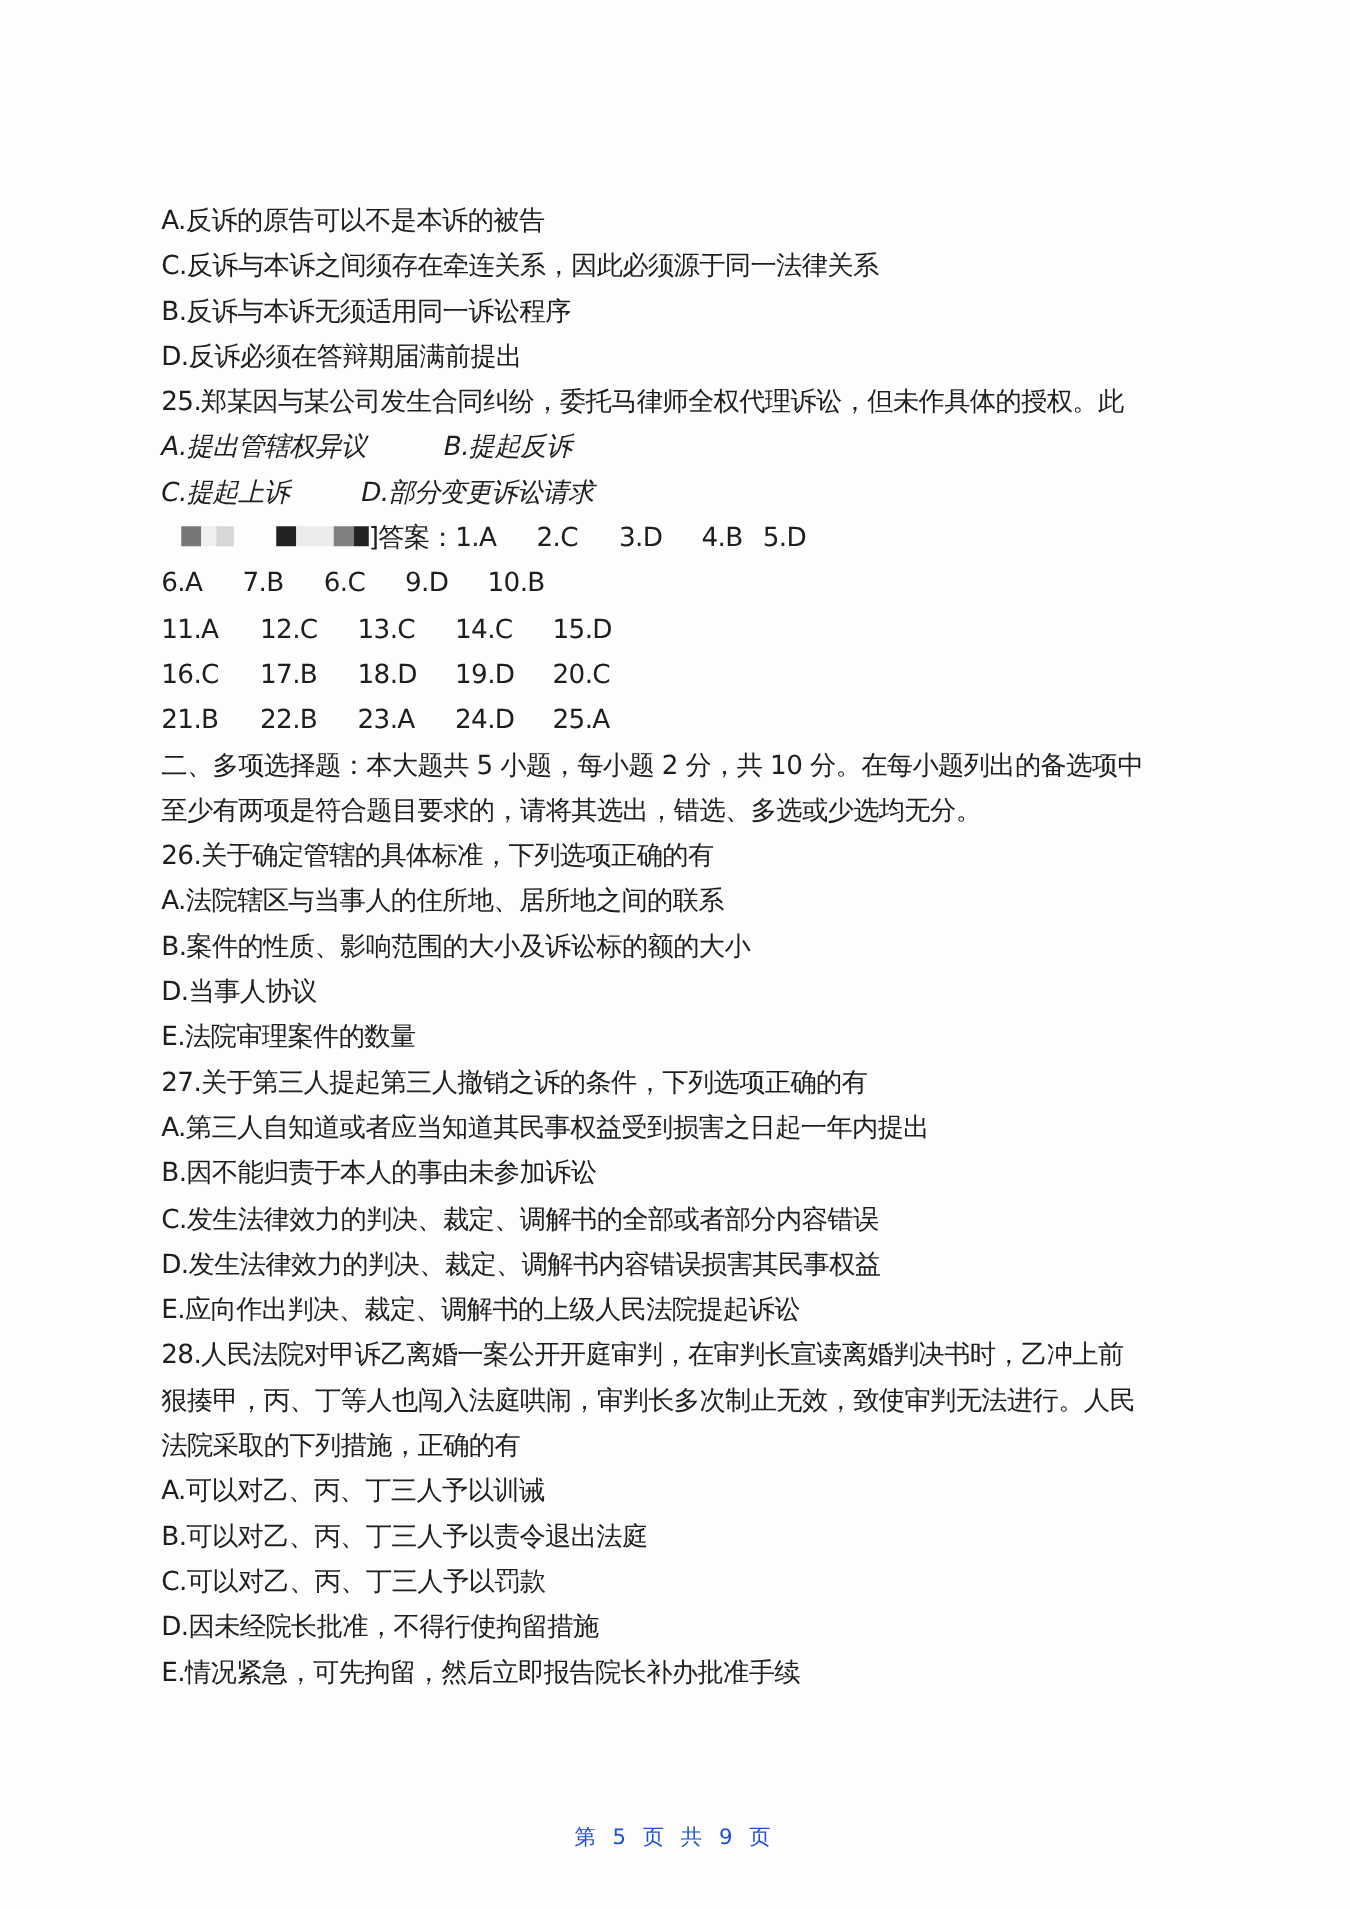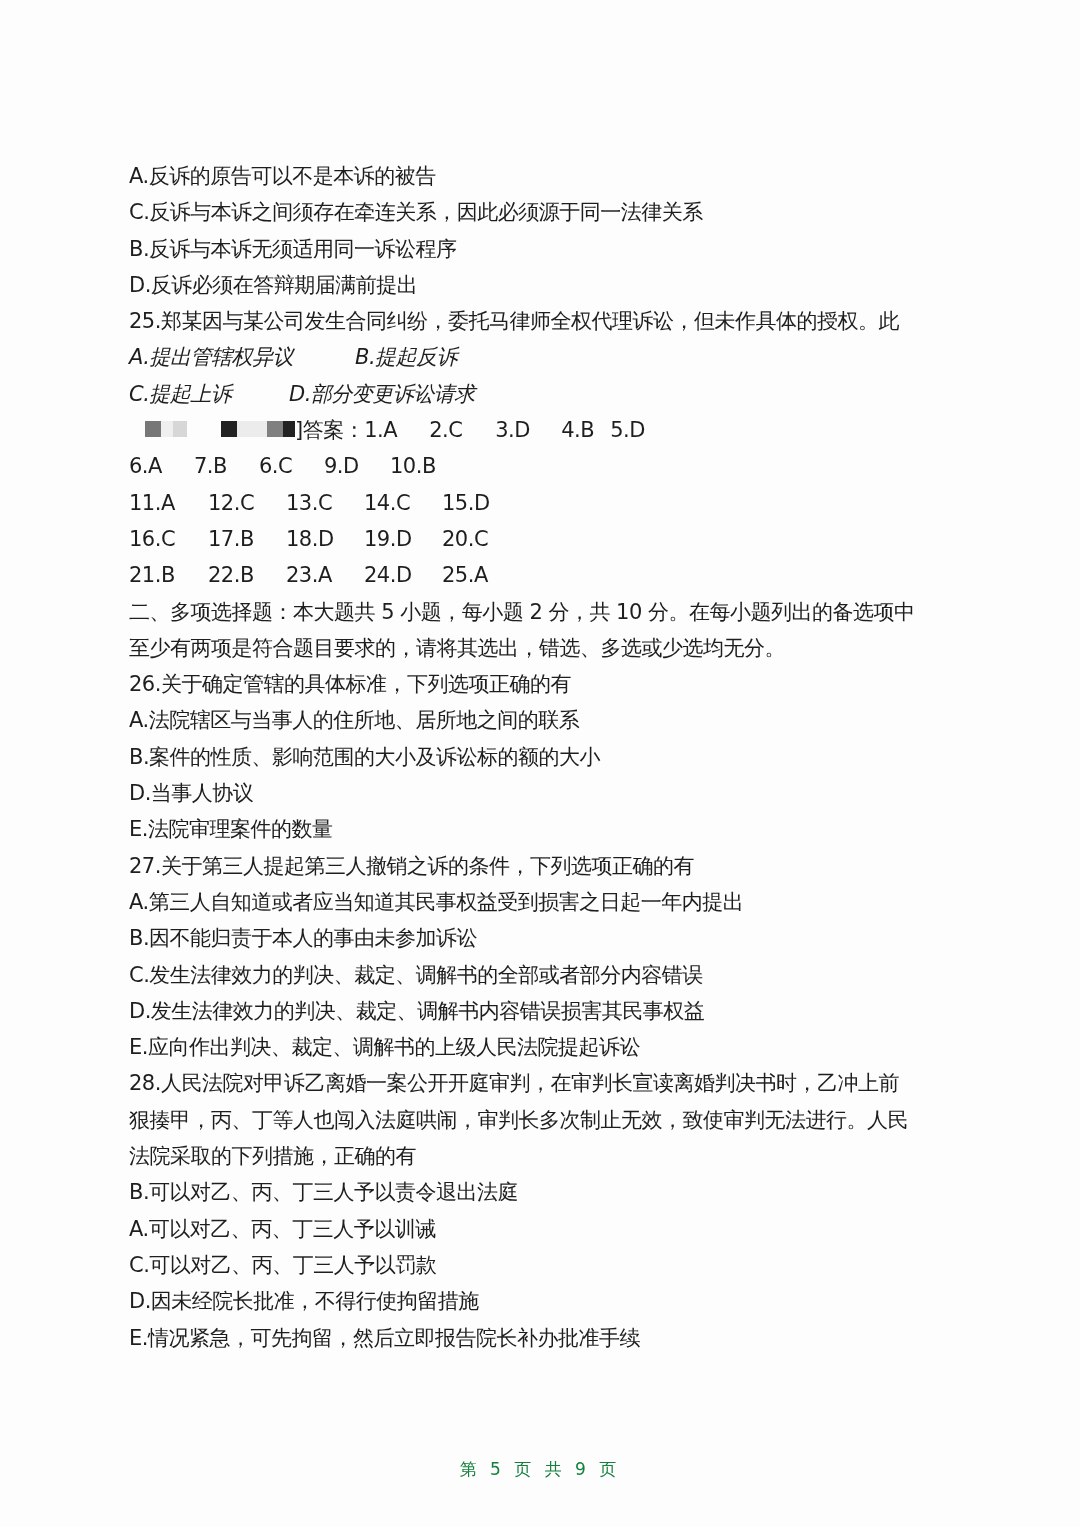--- a/index.html
+++ b/index.html
@@ -59,21 +59,21 @@
     .r6 { width: 16px; background: #808080; }
     .r7 { width: 12px; background: #222; }
     .footer {
       position: absolute;
       left: 0;
       width: 1080px;
       top: 1458px;
       text-align: center;
       font-size: 17px;
       letter-spacing: 4px;
-      color: #15803d;
+      color: #1d4ed8;
     }
   </style>
 </head>
 <body>
 
 <div class="page">
   <div class="content">
 
     <div class="line">A.反诉的原告可以不是本诉的被告</div>
     <div class="line">C.反诉与本诉之间须存在牵连关系，因此必须源于同一法律关系</div>
@@ -116,21 +116,21 @@
     <div class="line">27.关于第三人提起第三人撤销之诉的条件，下列选项正确的有</div>
     <div class="line">A.第三人自知道或者应当知道其民事权益受到损害之日起一年内提出</div>
     <div class="line">B.因不能归责于本人的事由未参加诉讼</div>
     <div class="line">C.发生法律效力的判决、裁定、调解书的全部或者部分内容错误</div>
     <div class="line">D.发生法律效力的判决、裁定、调解书内容错误损害其民事权益</div>
     <div class="line">E.应向作出判决、裁定、调解书的上级人民法院提起诉讼</div>
 
     <div class="line">28.人民法院对甲诉乙离婚一案公开开庭审判，在审判长宣读离婚判决书时，乙冲上前</div>
     <div class="line">狠揍甲，丙、丁等人也闯入法庭哄闹，审判长多次制止无效，致使审判无法进行。人民</div>
     <div class="line">法院采取的下列措施，正确的有</div>
+    <div class="line">A.可以对乙、丙、丁三人予以训诫</div>
     <div class="line">B.可以对乙、丙、丁三人予以责令退出法庭</div>
-    <div class="line">A.可以对乙、丙、丁三人予以训诫</div>
     <div class="line">C.可以对乙、丙、丁三人予以罚款</div>
     <div class="line">D.因未经院长批准，不得行使拘留措施</div>
     <div class="line">E.情况紧急，可先拘留，然后立即报告院长补办批准手续</div>
   </div>
 
   <div class="footer">第 5 页 共 9 页</div>
 </div>
 
 </body></html>

